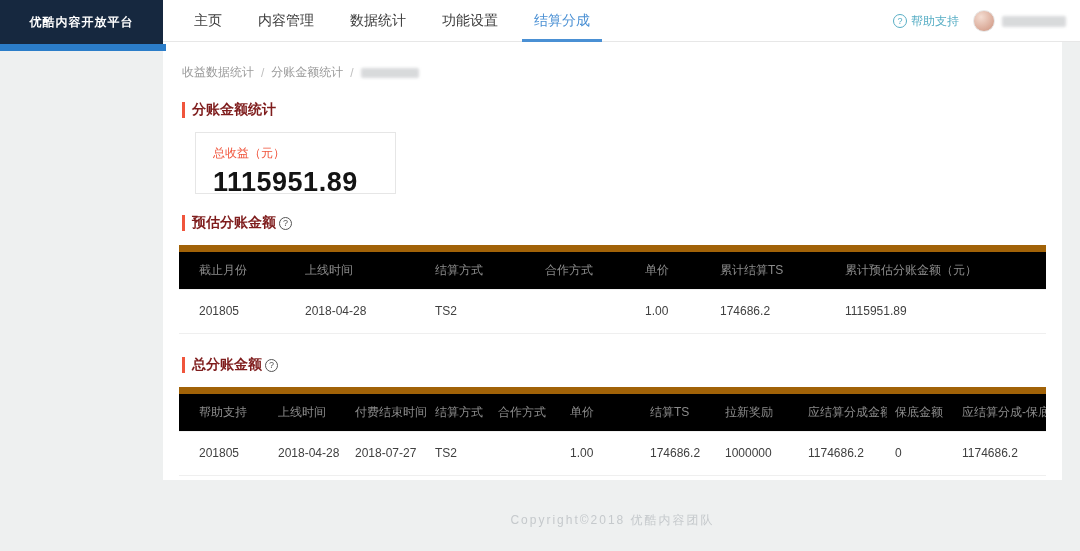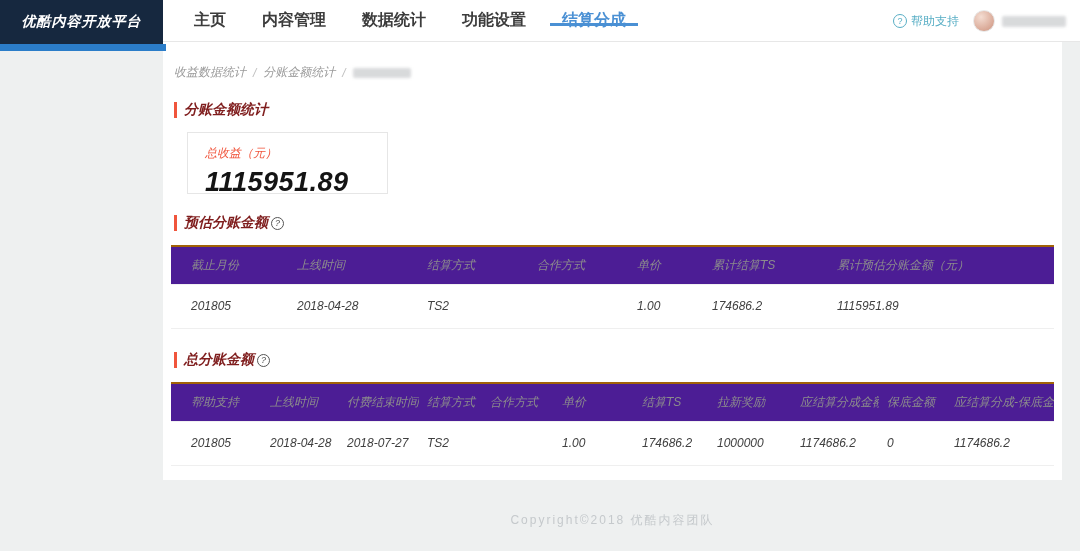--- a/index.html
+++ b/index.html
@@ -2,51 +2,51 @@
 <html><head>
 <meta charset="utf-8">
 <style>
   * { margin:0; padding:0; box-sizing:border-box; }
   html,body { width:1080px; height:551px; }
   body { font-family:"Liberation Sans","DejaVu Sans",sans-serif; background:#eef0f0; position:relative; overflow:hidden; }
 
   
   .header { position:absolute; top:0; left:0; width:1080px; height:42px; background:#fff; border-bottom:1px solid #e7e7e7; z-index:2; }
   .nav-tabs { position:absolute; left:182px; top:0; height:42px; display:flex; }
-  .nav-tab { height:26px; line-height:40px; padding:0 12px; margin-right:12px; font-size:16px; color:#3c3c3c; cursor:pointer; border-bottom:3px solid transparent; white-space:nowrap;font-weight:bold; }
+  .nav-tab { height:42px; line-height:40px; padding:0 12px; margin-right:12px; font-size:14px; color:#3c3c3c; cursor:pointer; border-bottom:3px solid transparent; white-space:nowrap; }
   .nav-tab.active { color:#4a90d4; border-bottom-color:#4a90d4; }
   .header-right { position:absolute; right:14px; top:0; height:42px; display:flex; align-items:center; }
   .help-link { display:flex; align-items:center; color:#58aec5; font-size:12px; cursor:pointer; }
   .qcircle { display:inline-flex; align-items:center; justify-content:center; width:14px; height:14px; border:1px solid #58aec5; border-radius:50%; font-size:9px; color:#58aec5; margin-right:4px; }
   .avatar { width:22px; height:22px; border-radius:50%; margin-left:14px; background:radial-gradient(circle at 35% 30%, #f4ddd2, #d9a896 70%, #c49484); border:1px solid #e8e8e8; cursor:pointer; }
   .redacted { display:inline-block; background:#b9bcbf; opacity:.55; filter:blur(1.5px); border-radius:2px; vertical-align:middle; }
   .user-redacted { width:64px; height:11px; margin-left:7px; cursor:pointer; }
 
   
-  .logo-block { position:absolute; top:0; left:0; width:163px; height:44px; background:#16283f; color:#fff; display:flex; align-items:center; justify-content:center; font-size:14px; font-weight:bold; letter-spacing:1px; z-index:3;font-style:italic; }
+  .logo-block { position:absolute; top:0; left:0; width:163px; height:44px; background:#16283f; color:#fff; display:flex; align-items:center; justify-content:center; font-size:12px; font-weight:bold; letter-spacing:1px; z-index:3; }
   .logo-strip { position:absolute; top:44px; left:0; width:166px; height:7px; background:#2b7dc9; z-index:3; }
 
   
-  .panel { position:absolute; left:163px; top:42px; width:899px; height:438px; background:#fff; padding:0 8px; overflow:hidden;font-style:italic; }
+  .panel { position:absolute; left:163px; top:42px; width:899px; height:438px; background:#fff; padding:0 16px; overflow:hidden; }
   .breadcrumb { margin-top:22px; font-size:12px; color:#9a9a9a; display:flex; align-items:center; padding-left:3px; }
   .breadcrumb .crumb { cursor:pointer; }
   .breadcrumb .sep { margin:0 7px; color:#c0c0c0; }
   .crumb-redacted { width:58px; height:10px; }
 
   .section-title { display:flex; align-items:center; margin-top:20px; padding-left:3px; }
   .section-bar { width:3px; height:16px; background:#f0553c; margin-right:7px; }
   .section-text { font-size:14px; font-weight:bold; color:#7f1d1d; }
   .help-icon-dark { display:inline-flex; align-items:center; justify-content:center; width:13px; height:13px; border:1px solid #555; border-radius:50%; font-size:9px; color:#555; margin-left:3px; cursor:pointer; }
 
   .stat-card { margin:13px 0 0 16px; width:201px; height:62px; border:1px solid #e6e6e6; padding:12px 17px; background:#fff; }
   .stat-label { font-size:12px; color:#f0553c; }
   .stat-value { font-size:27px; font-weight:800; color:#141414; margin-top:5px; letter-spacing:.5px; }
 
   table { width:100%; border-collapse:collapse; font-size:12px; margin-top:13px; table-layout:fixed; }
-  thead th { background:#4c1d95; color:#8c8c8c; font-weight:normal; text-align:left; padding:10px 8px; border-top:2px solid #a16207; border-bottom:1px solid #f1f1f1; white-space:nowrap; overflow:hidden; }
+  thead th { background:#000000; color:#8c8c8c; font-weight:normal; text-align:left; padding:10px 8px; border-top:7px solid #a16207; border-bottom:1px solid #f1f1f1; white-space:nowrap; overflow:hidden; }
   tbody td { color:#404040; padding:14px 8px 15px; border-bottom:1px solid #efefef; white-space:nowrap; overflow:hidden; }
   th.first, td.first { padding-left:20px; }
 
   
   .footer { position:absolute; left:163px; top:512px; width:899px; text-align:center; font-size:12px; color:#c5c9cc; letter-spacing:2px; }
 </style>
 </head>
 <body>
 
 <div class="header">

